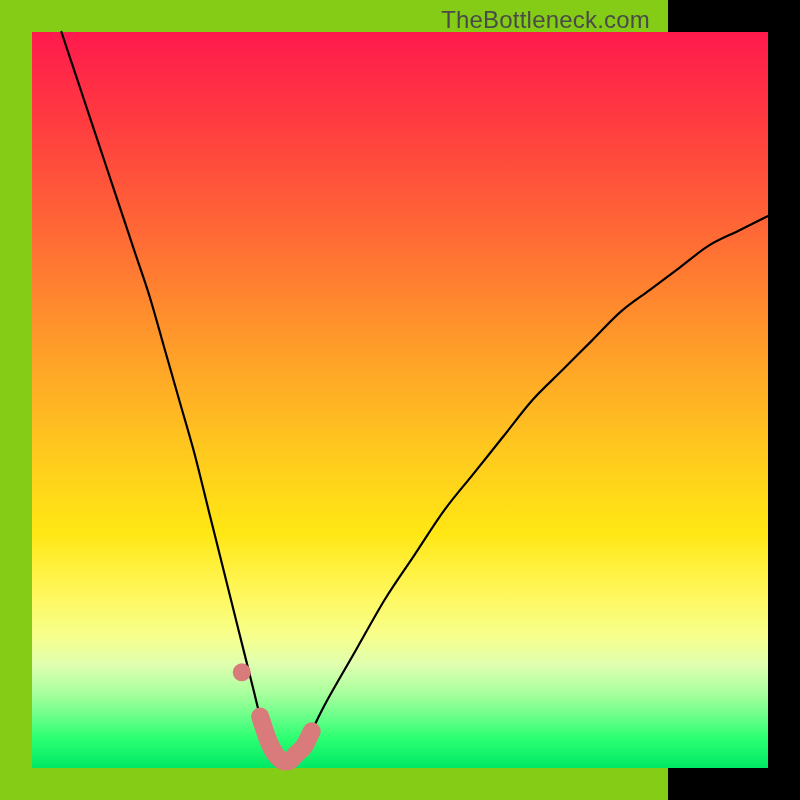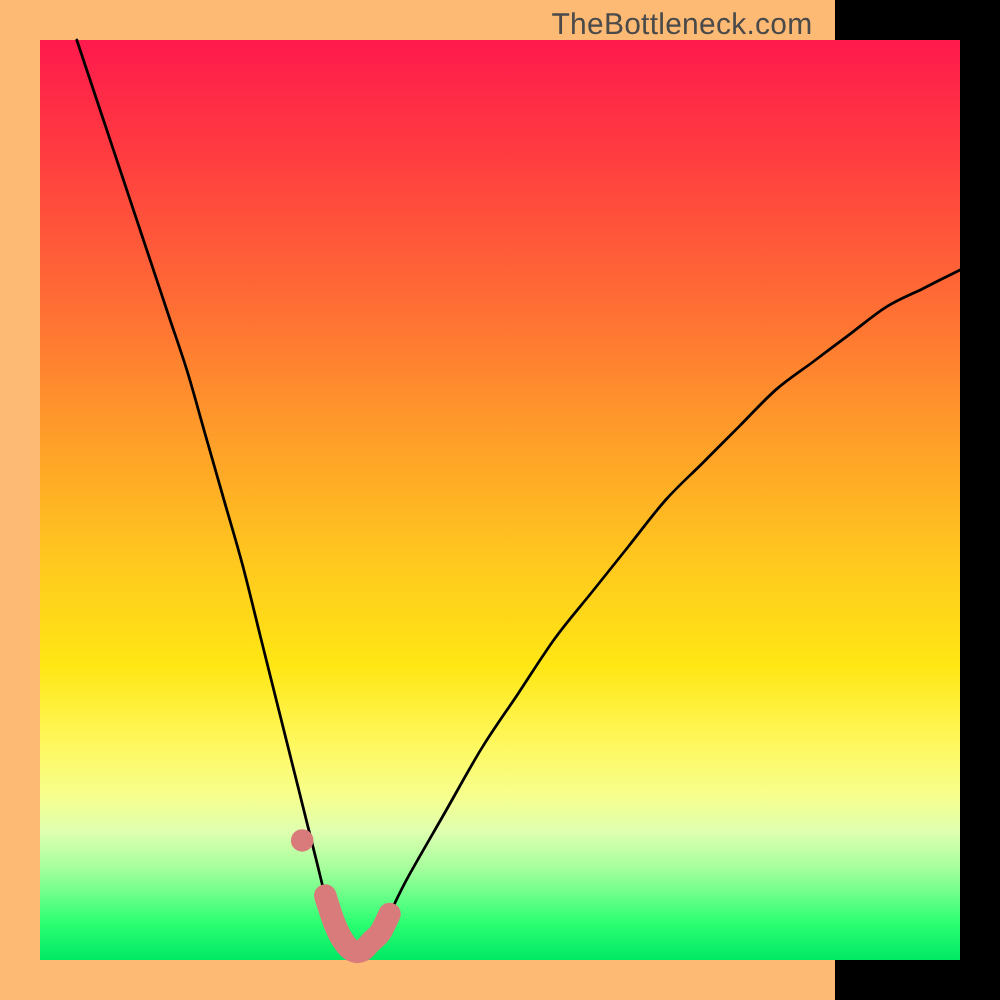--- a/index.html
+++ b/index.html
@@ -10,21 +10,21 @@
     background: #000;
     font-family: Arial, Helvetica, sans-serif;
     overflow: hidden;
   }
   .frame {
     position: absolute;
     top: 0;
     left: 0;
     width: 668px;
     height: 800px;
-    background: #fdba74;
+    background: #84cc16;
   }
   .plot-area {
     position: absolute;
     top: 32px;
     left: 32px;
     width: 736px;
     height: 736px;
     
     background: linear-gradient(
       to bottom,

